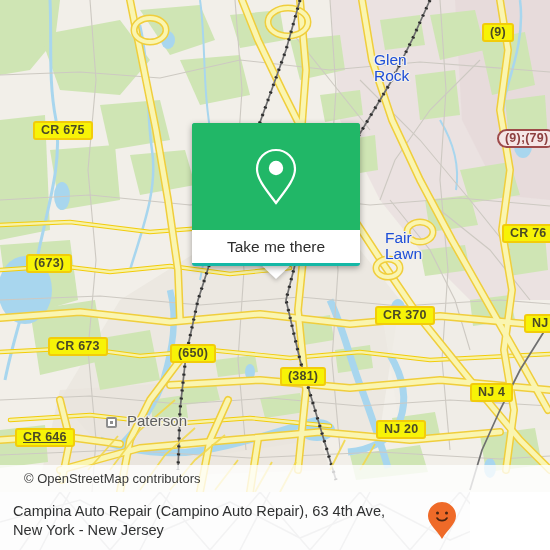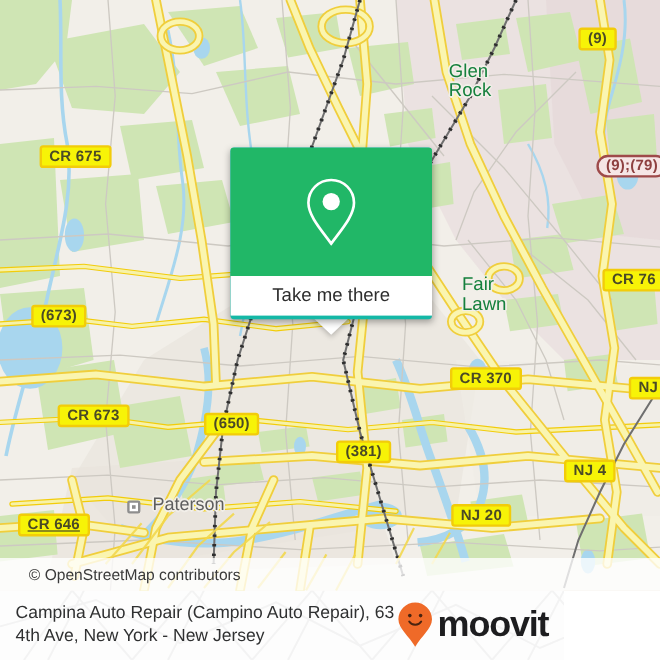--- a/index.html
+++ b/index.html
@@ -23,21 +23,21 @@
     background:#f7f307; border:2px solid #f2cc0a; border-radius:3px;
     font-size:12.5px; font-weight:bold; color:#4a4a26; letter-spacing:.2px;
     white-space:nowrap; line-height:1;
   }
   .shield.pink {
     background:#f6e6e6; border:2px solid #9e4a4a; border-radius:10px;
     color:#8e4040;
   }
   
   .place {
-    position:absolute; color:#15803d; font-size:15.5px; line-height:1.02;
+    position:absolute; color:#1d4ed8; font-size:15.5px; line-height:1.02;
     text-shadow:
       -1.4px 0 #f2efe9, 1.4px 0 #f2efe9, 0 -1.4px #f2efe9, 0 1.4px #f2efe9,
       -1px -1px #f2efe9, 1px 1px #f2efe9, 1px -1px #f2efe9, -1px 1px #f2efe9;
     white-space:pre; pointer-events:none;
   }
   .place.big { font-size:15px; color:#5e5e5e; }
 
   
   .citydot {
     position:absolute; width:11px; height:11px;
@@ -337,17 +337,16 @@
       </g>
     </svg>
     <div id="footer-text">Campina Auto Repair (Campino Auto Repair), 63 4th Ave, New York - New Jersey</div>
     <div id="brand">
       <svg width="30" height="40" viewBox="0 0 30 40">
         <path d="M15 1 C7.3 1 1 7.3 1 15 C1 23 10 29 15 38 C20 29 29 23 29 15 C29 7.3 22.7 1 15 1 Z" fill="#ef6a28"></path>
         <circle cx="10.5" cy="12" r="1.5" fill="#4a2410"></circle>
         <circle cx="19.5" cy="12" r="1.5" fill="#4a2410"></circle>
         <path d="M10 17 C12 20.5 18 20.5 20 17" stroke="#4a2410" stroke-width="1.6" fill="none" stroke-linecap="round"></path>
       </svg>
-      <span id="brand-word">moovit</span>
     </div>
   </div>
 
 </div>
 
 </body></html>

